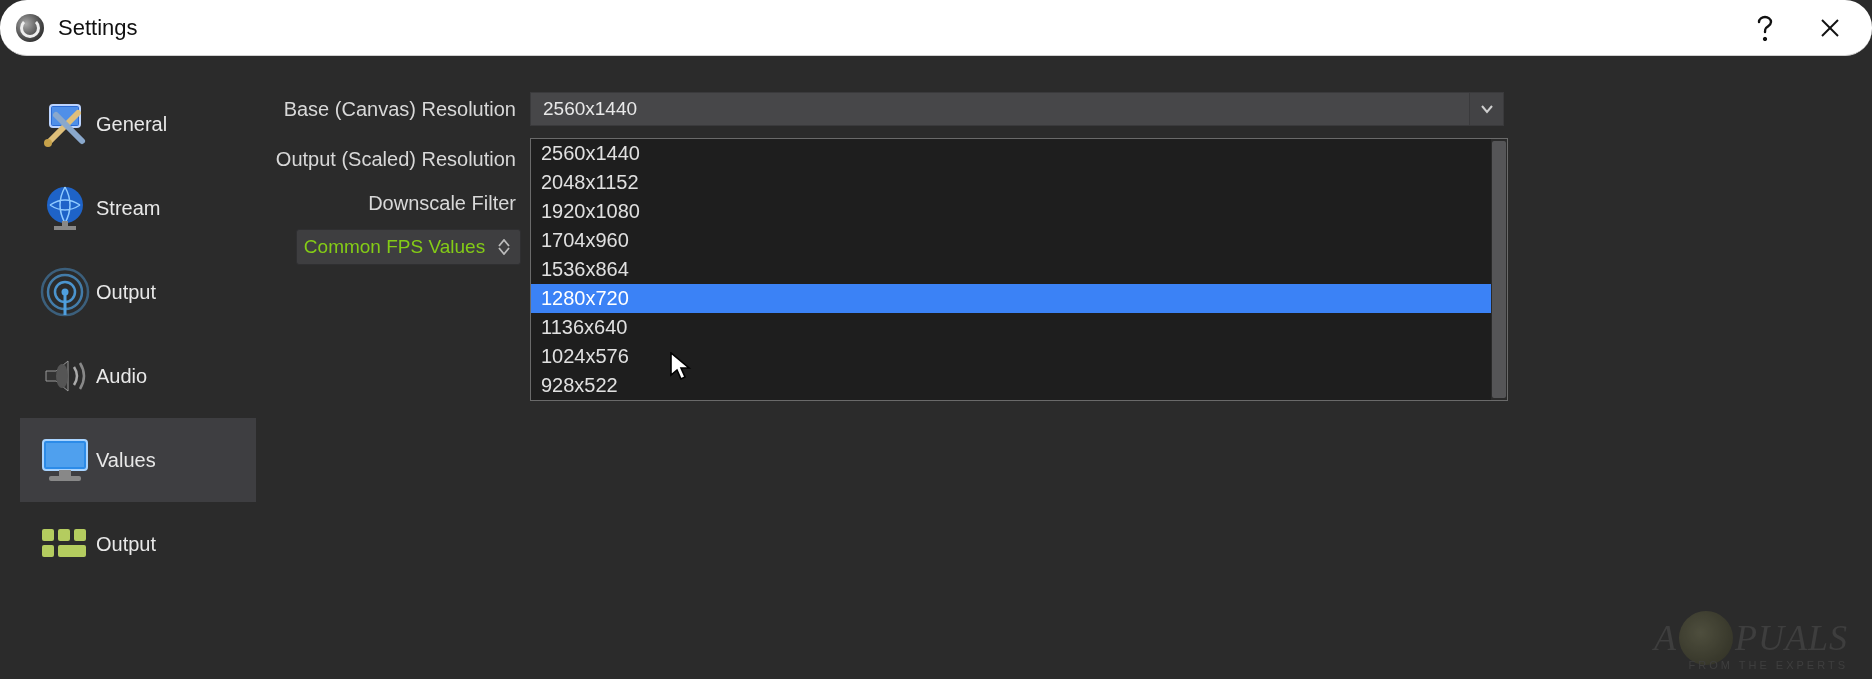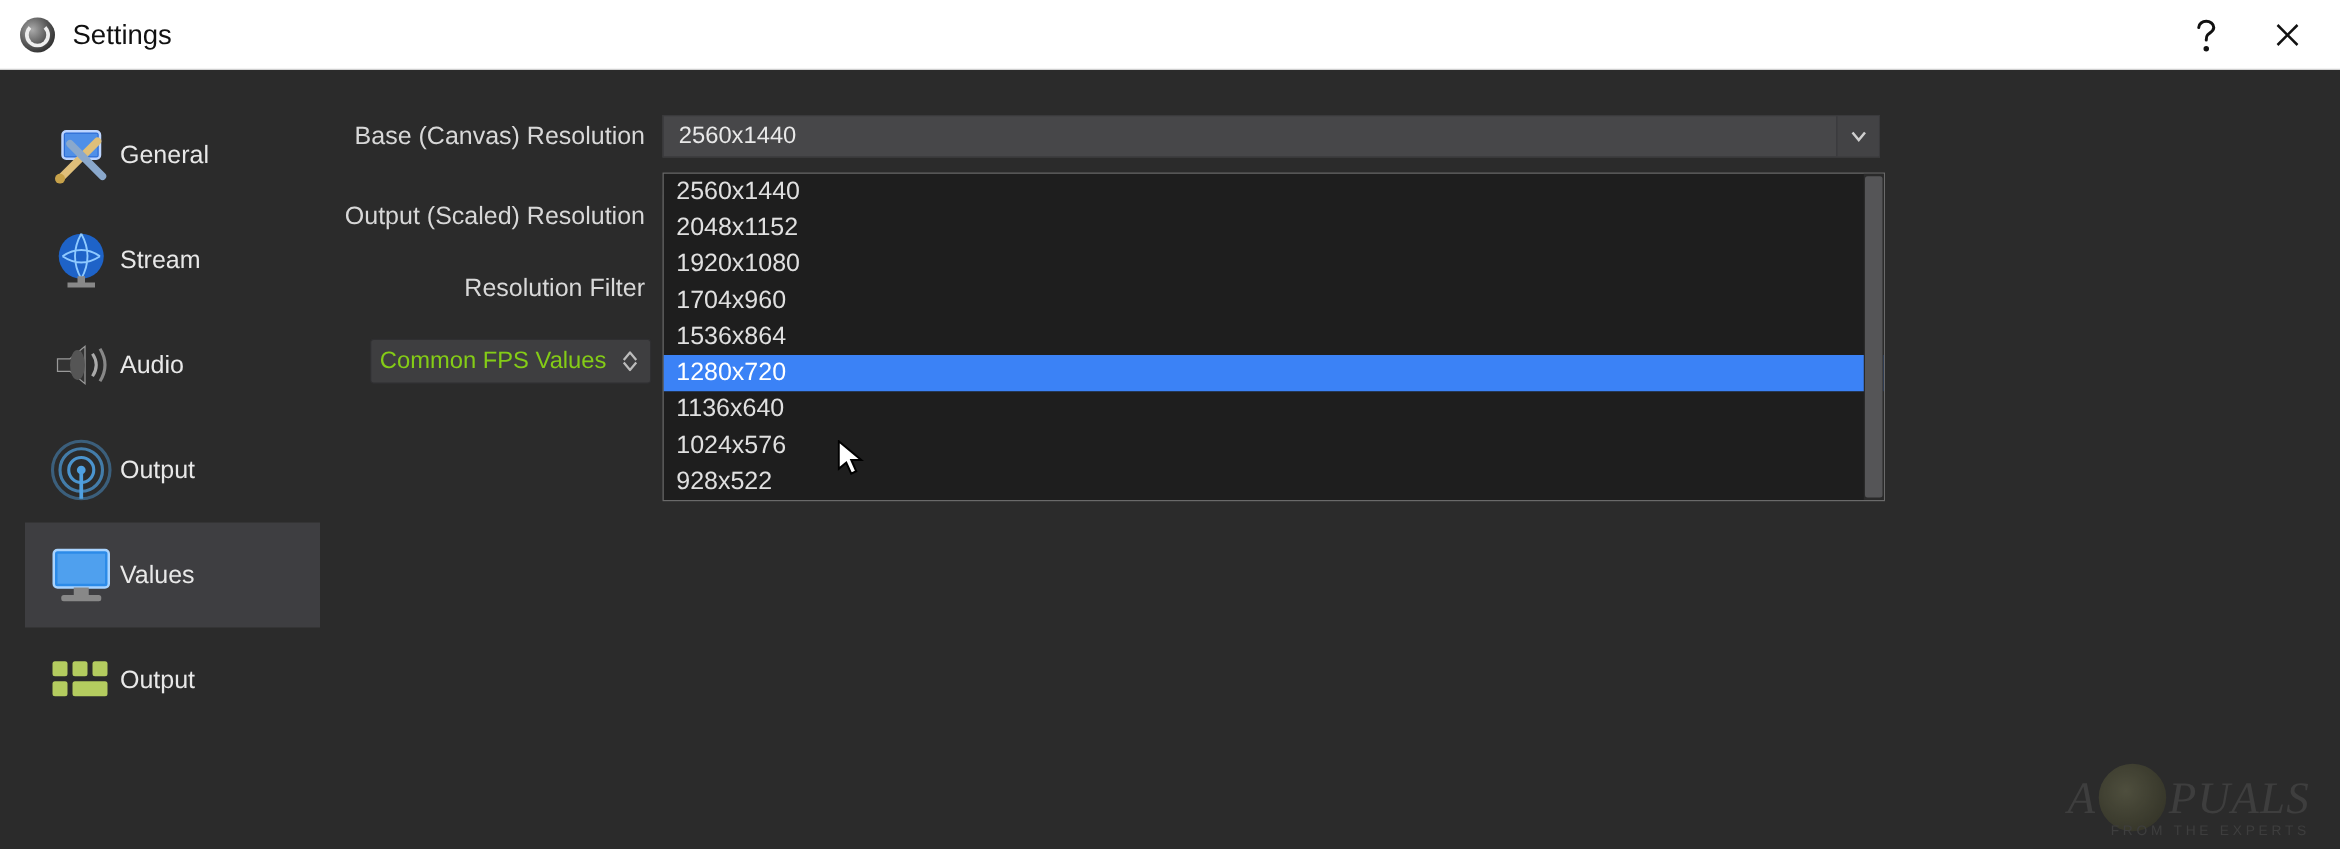--- a/index.html
+++ b/index.html
@@ -13,20 +13,21 @@
   }
 
   
   .titlebar {
     height: 56px;
     background: #ffffff;
     display: flex;
     align-items: center;
     padding: 0 10px 0 16px;
     border-bottom: 1px solid #d0d0d0;
+    border-radius: 27px;
   }
   .titlebar .app-icon {
     width: 28px; height: 28px;
     border-radius: 50%;
     background: radial-gradient(circle at 35% 35%, #aaa 0%, #555 50%, #111 100%);
     position: relative;
     margin-right: 14px;
   }
   .titlebar .app-icon::after {
     content: "";
@@ -85,21 +86,21 @@
 
   
   .main {
     flex: 1;
     padding-top: 36px;
     position: relative;
   }
   .row {
     display: flex;
     align-items: center;
-    margin-bottom: 30px;
+    margin-bottom: 16px;
   }
   .row-label {
     width: 274px;
     text-align: right;
     font-size: 20px;
     color: #d8d8d8;
     padding-right: 14px;
   }
 
   .combo {
@@ -271,41 +272,41 @@
           <path d="M10 22 Q25 12 40 22 M10 22 Q25 32 40 22 M25 4 Q35 22 25 40 M25 4 Q15 22 25 40" stroke="#8fcaff" stroke-width="1.5" fill="none"></path>
           <rect x="22" y="38" width="6" height="6" fill="#888"></rect>
           <rect x="14" y="43" width="22" height="4" fill="#888"></rect>
         </svg>
       </span>
       <span>Stream</span>
     </div>
 
     <div class="side-item">
       <span class="side-icon">
-        <svg width="50" height="42" viewBox="0 0 50 42">
-          <path d="M6 16 H16 L28 6 V36 L16 26 H6 Z" fill="#333" stroke="#999" stroke-width="1"></path>
-          <ellipse cx="22" cy="21" rx="6" ry="12" fill="#555"></ellipse>
-          <path d="M34 12 Q40 21 34 30" stroke="#aaa" stroke-width="2.5" fill="none"></path>
-          <path d="M40 8 Q48 21 40 34" stroke="#888" stroke-width="2.5" fill="none"></path>
-        </svg>
-      </span>
-      <span>Audio</span>
-    </div>
-
-    <div class="side-item">
-      <span class="side-icon">
         <svg width="50" height="50" viewBox="0 0 50 50">
           <circle cx="25" cy="25" r="3.5" fill="#4fa0e0"></circle>
           <circle cx="25" cy="25" r="10" stroke="#4fa0e0" stroke-width="2.5" fill="none" opacity="0.9"></circle>
           <circle cx="25" cy="25" r="17" stroke="#4fa0e0" stroke-width="2.5" fill="none" opacity="0.7"></circle>
           <circle cx="25" cy="25" r="23" stroke="#4fa0e0" stroke-width="2.5" fill="none" opacity="0.45"></circle>
           <line x1="25" y1="25" x2="25" y2="48" stroke="#4fa0e0" stroke-width="3"></line>
         </svg>
       </span>
       <span>Output</span>
+    </div>
+
+    <div class="side-item">
+      <span class="side-icon">
+        <svg width="50" height="42" viewBox="0 0 50 42">
+          <path d="M6 16 H16 L28 6 V36 L16 26 H6 Z" fill="#333" stroke="#999" stroke-width="1"></path>
+          <ellipse cx="22" cy="21" rx="6" ry="12" fill="#555"></ellipse>
+          <path d="M34 12 Q40 21 34 30" stroke="#aaa" stroke-width="2.5" fill="none"></path>
+          <path d="M40 8 Q48 21 40 34" stroke="#888" stroke-width="2.5" fill="none"></path>
+        </svg>
+      </span>
+      <span>Audio</span>
     </div>
 
     <div class="side-item active">
       <span class="side-icon">
         <svg width="52" height="48" viewBox="0 0 52 48">
           <rect x="4" y="4" width="44" height="30" rx="3" fill="#2c8be8" stroke="#a9d4ff" stroke-width="2"></rect>
           <rect x="7" y="7" width="38" height="24" fill="#4fa0ee"></rect>
           <rect x="20" y="34" width="12" height="6" fill="#888"></rect>
           <rect x="10" y="40" width="32" height="5" rx="2" fill="#888"></rect>
         </svg>
@@ -348,21 +349,21 @@
         <span class="value">1920x1080</span>
         <span class="arrow">
           <svg width="14" height="10" viewBox="0 0 14 10">
               <path d="M2 2 L7 8 L12 2" stroke="#cfcfcf" stroke-width="2" fill="none"></path>
             </svg>
         </span>
       </div>
     </div>
 
     <div class="row">
-      <div class="row-label">Resolution Filter</div>
+      <div class="row-label">Downscale Filter</div>
     </div>
 
     <div class="row" style="margin-top:-2px;">
       <div class="fps-wrap">
         <span>Common FPS Values</span>
         <span class="stepper">
           <svg width="12" height="8" viewBox="0 0 12 8">
               <path d="M1 7 L6 1 L11 7" stroke="#bbb" stroke-width="1.8" fill="none"></path>
             </svg>
           <svg width="12" height="8" viewBox="0 0 12 8">

